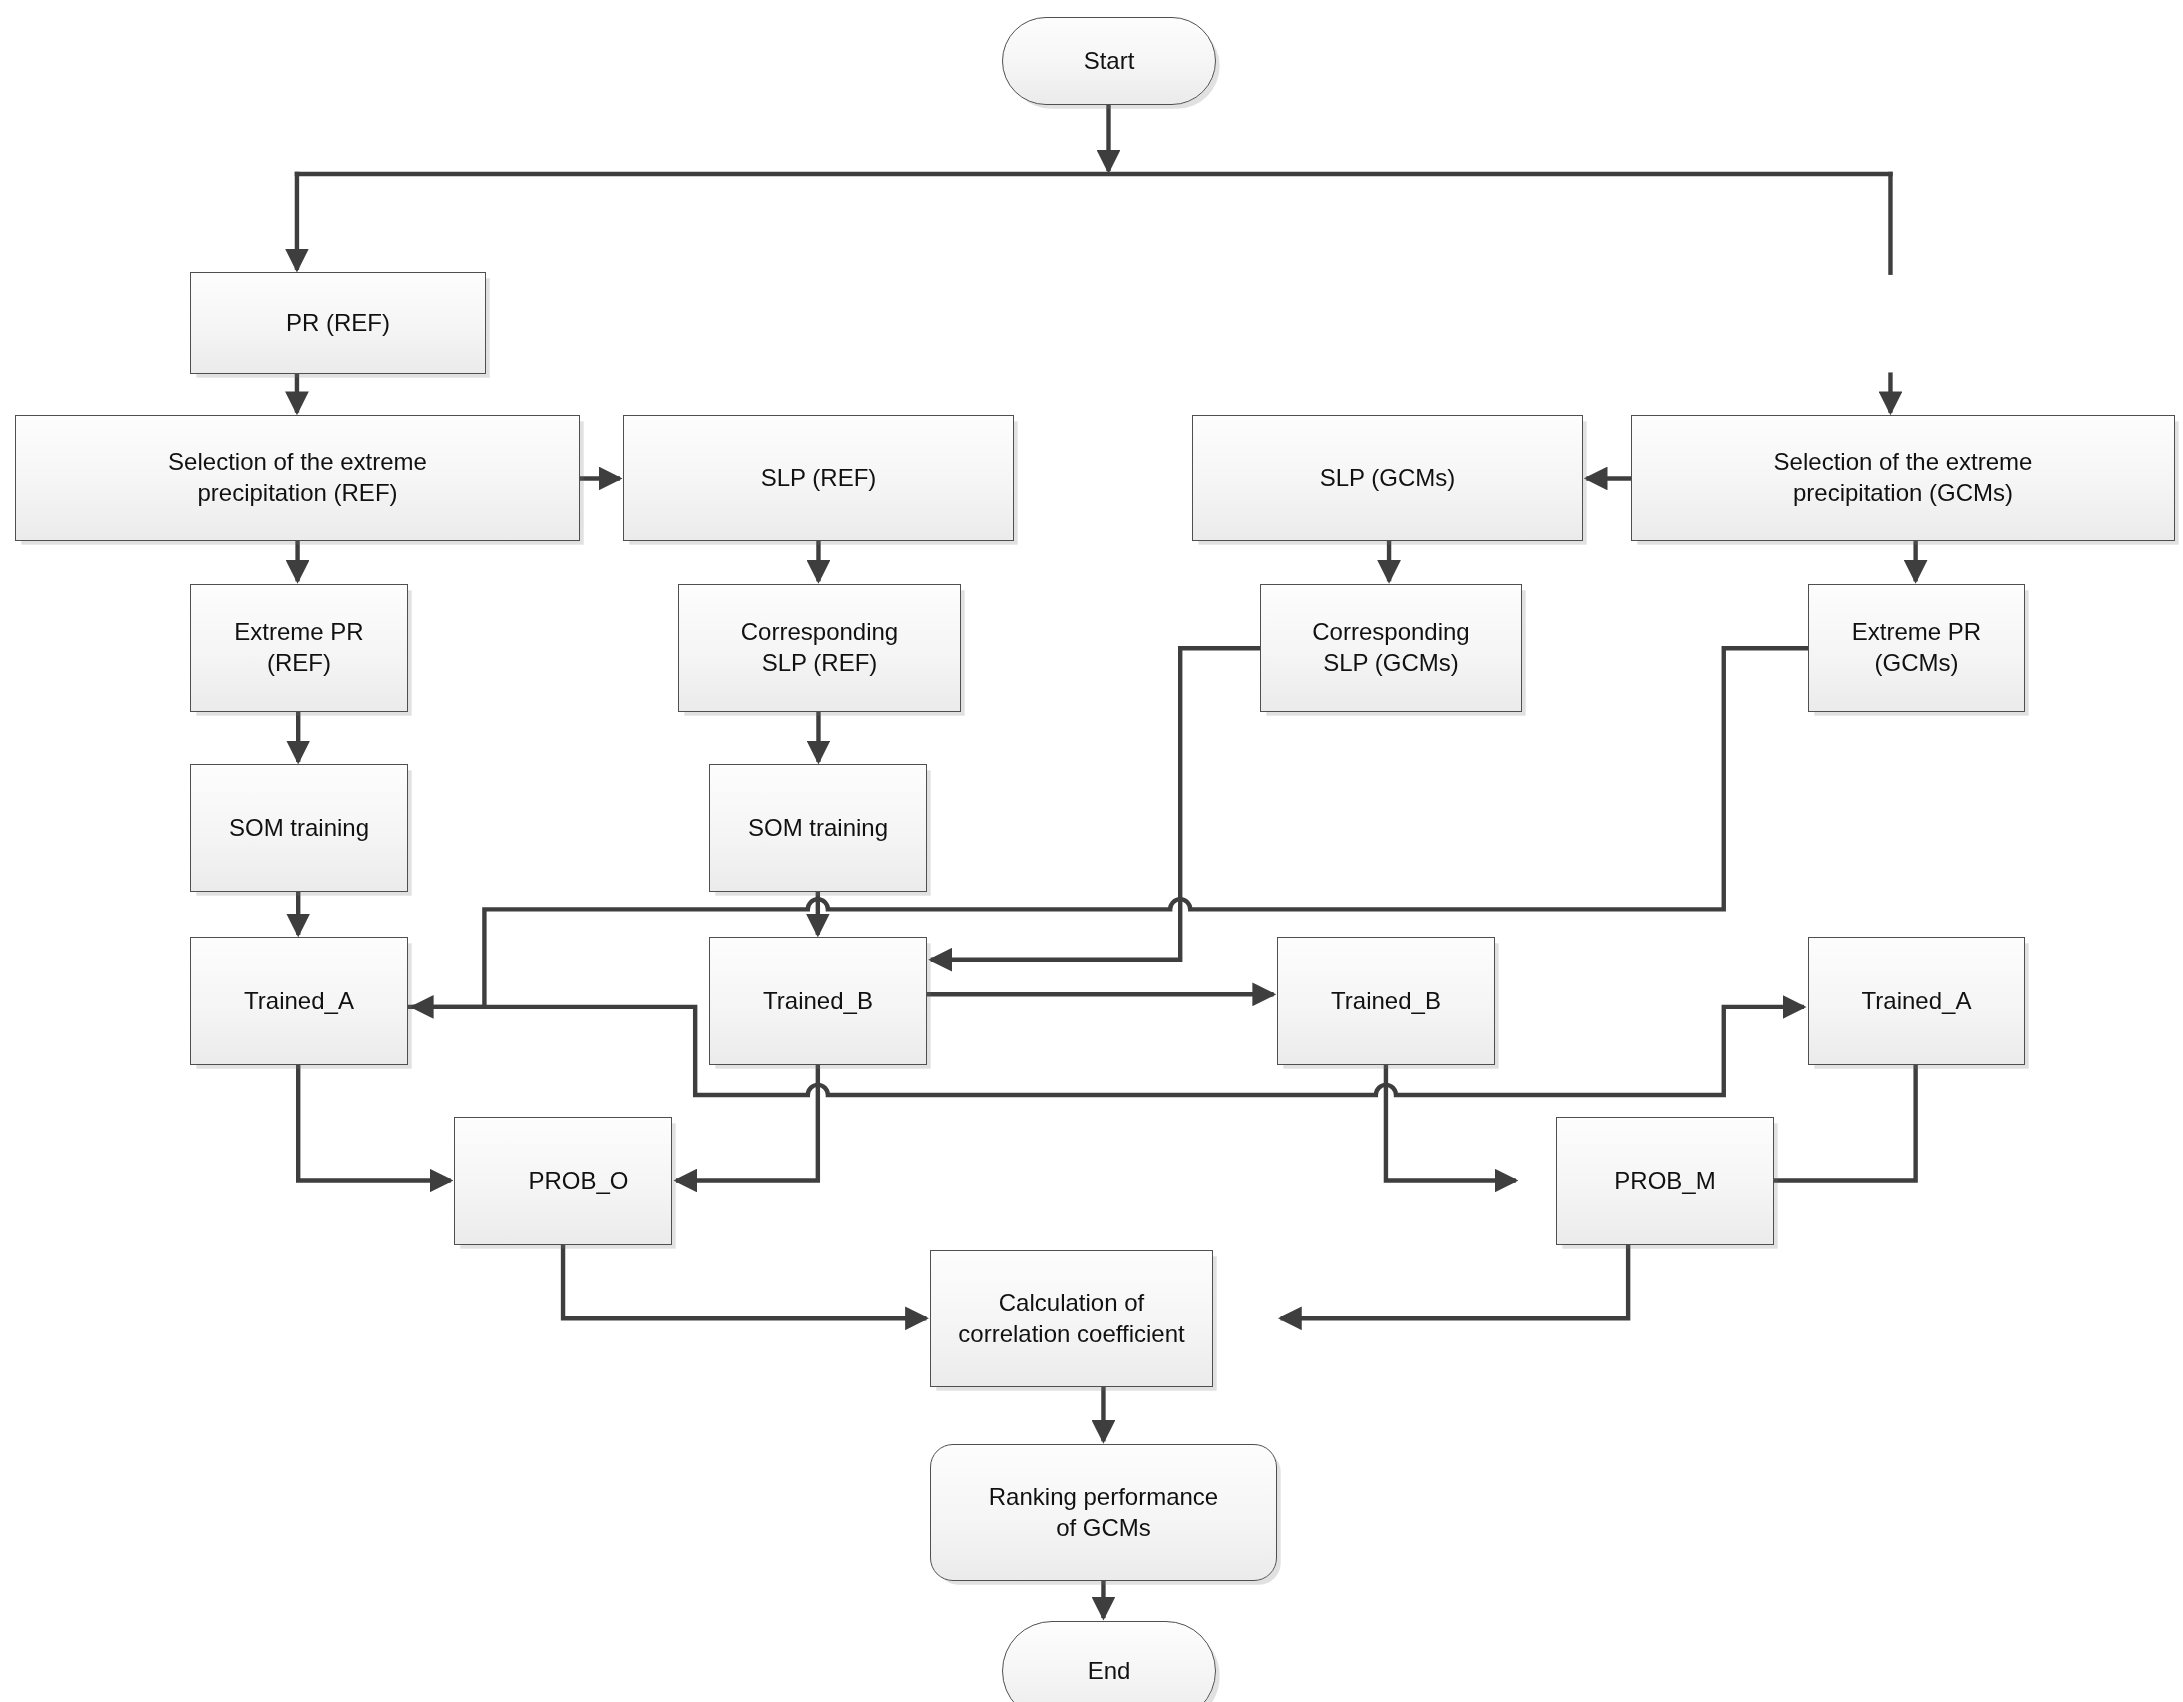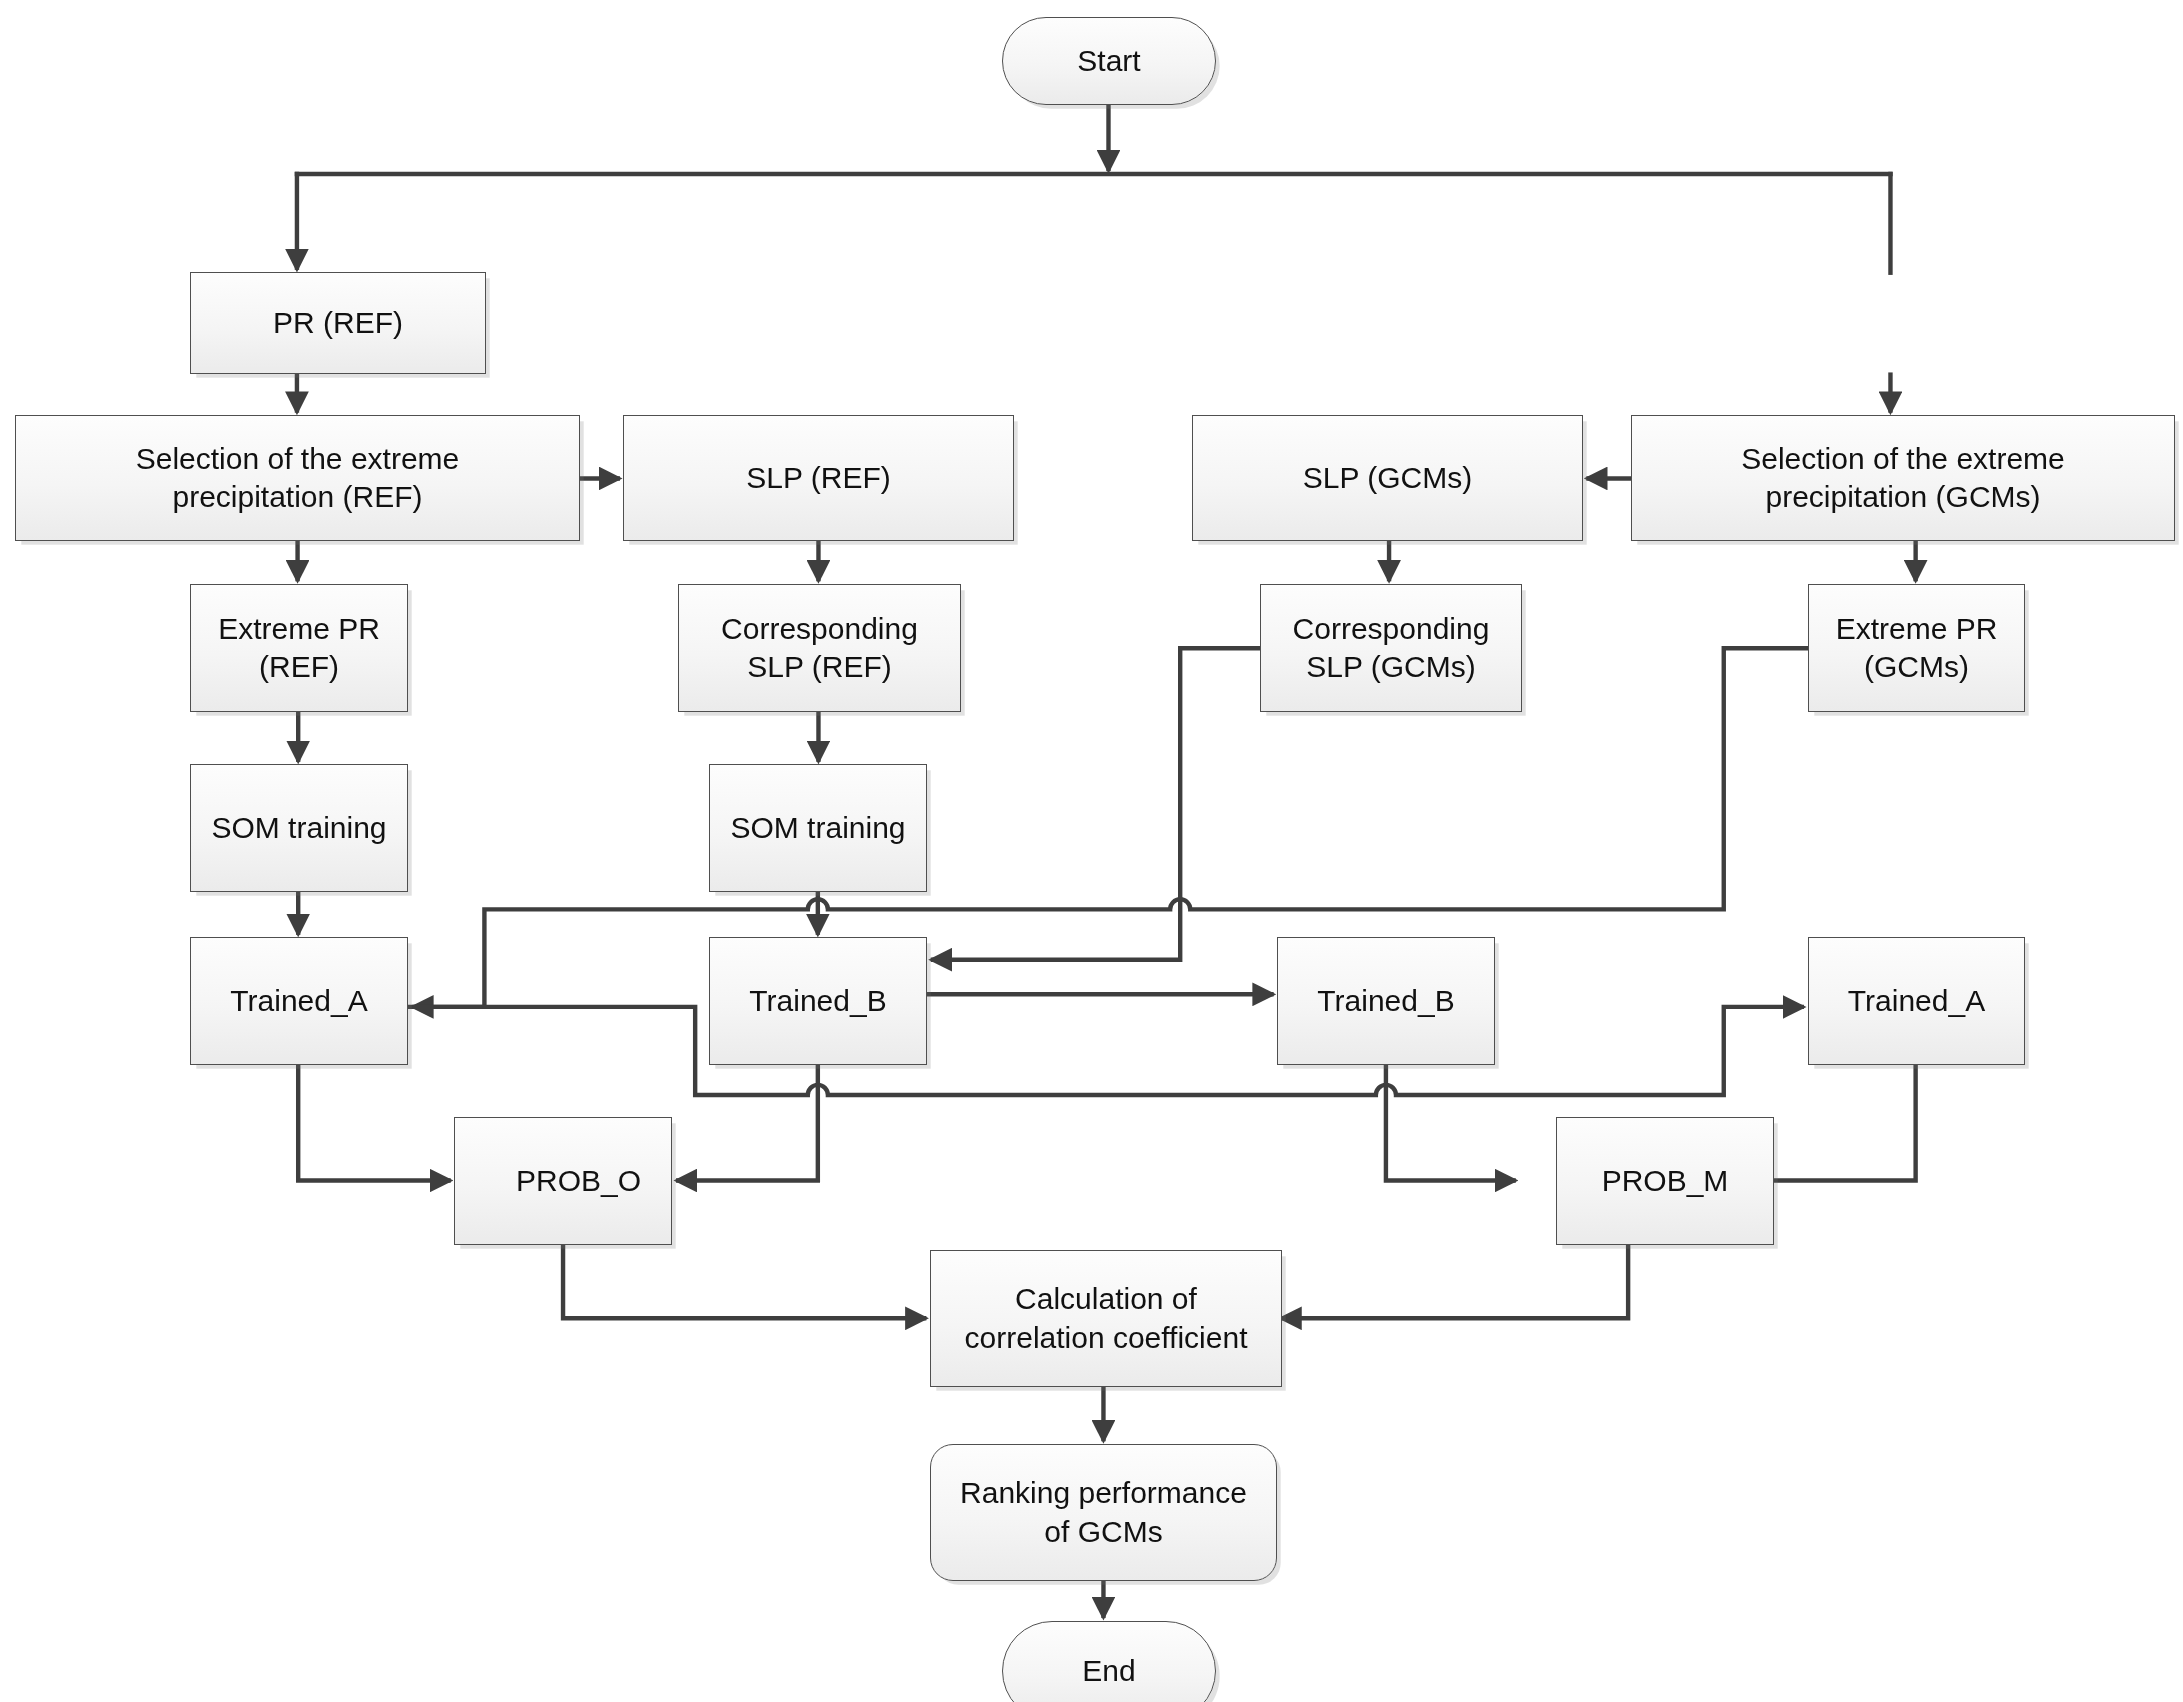--- a/index.html
+++ b/index.html
@@ -21,21 +21,21 @@
   #edge-layer{position:absolute;left:0;top:0;width:2183px;height:1703px;}
   #edge-layer path{stroke:var(--line);stroke-width:7;fill:none;}
   #arrowhead path{fill:var(--line);stroke:none;}
   #node-layer{position:absolute;left:0;top:0;width:2183px;height:1703px;}
   .node{
     position:absolute;box-sizing:border-box;
     border:1.9px solid var(--border);
     background:linear-gradient(180deg,var(--fill-top) 0%,#f5f5f5 55%,var(--fill-bottom) 100%);
     display:flex;align-items:center;justify-content:center;
     text-align:center;color:var(--text);
-    font-size:30px;line-height:1.28;
+    font-size:24px;line-height:1.28;
     white-space:pre-line;
     box-shadow:5px 5px 0 -1.3px rgba(120,120,120,0.22);
   }
   .capsule{border-radius:57px;}
   .node-label{display:block;padding:0 6.3px;}
 </style>
 </head>
 <body>
 
 <div id="canvas">
@@ -128,21 +128,21 @@
   </div>
       <div class="node" style="left: 1808px; top: 937px; width: 217px; height: 128px;">
     <span class="node-label">Trained_A</span>
   </div>
       <div class="node" style="left: 454px; top: 1117px; width: 218px; height: 128px; padding-left: 31px;">
     <span class="node-label">PROB_O</span>
   </div>
       <div class="node" style="left: 1519px; top: 1117px; width: 218px; height: 128px; margin-left: 37px;">
     <span class="node-label">PROB_M</span>
   </div>
-      <div class="node" style="left: 930px; top: 1250px; width: 352px; height: 137px;">
+      <div class="node" style="left: 930px; top: 1250px; width: 283px; height: 137px;">
     <span class="node-label">Calculation of
 correlation coefficient</span>
   </div>
       <div class="node" style="left: 930px; top: 1444px; width: 347px; height: 137px; border-radius: 23px;">
     <span class="node-label">Ranking performance
 of GCMs</span>
   </div>
       <div class="node capsule" style="left: 1002px; top: 1621px; width: 214px; height: 100px;">
     <span class="node-label">End</span>
   </div>

